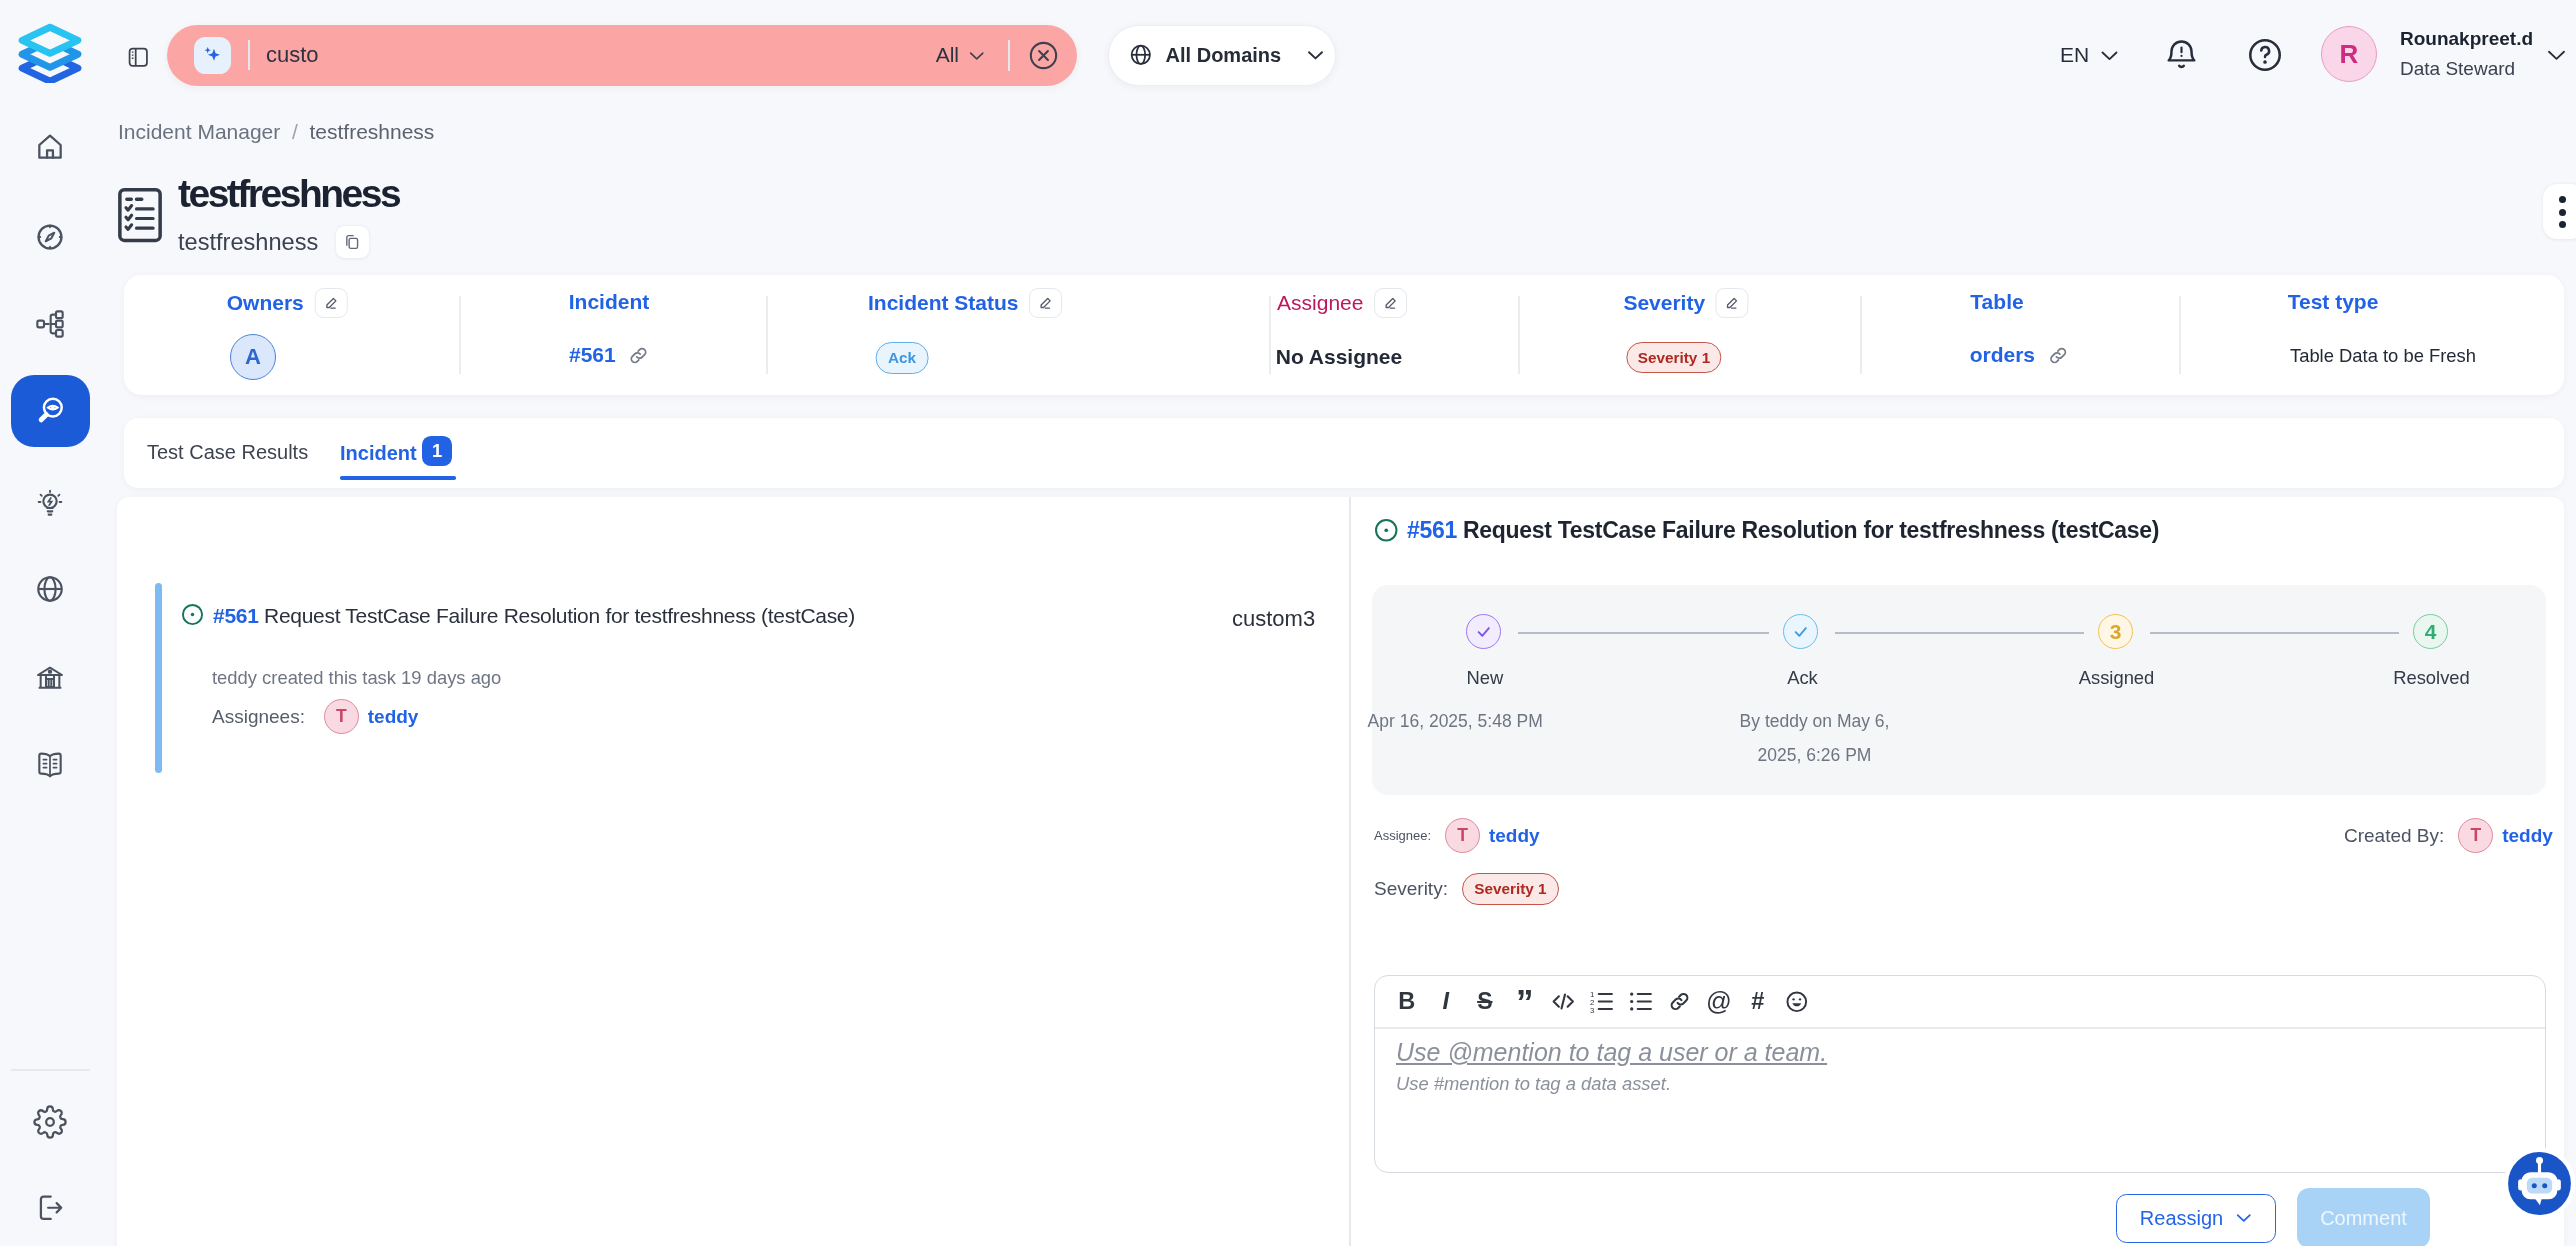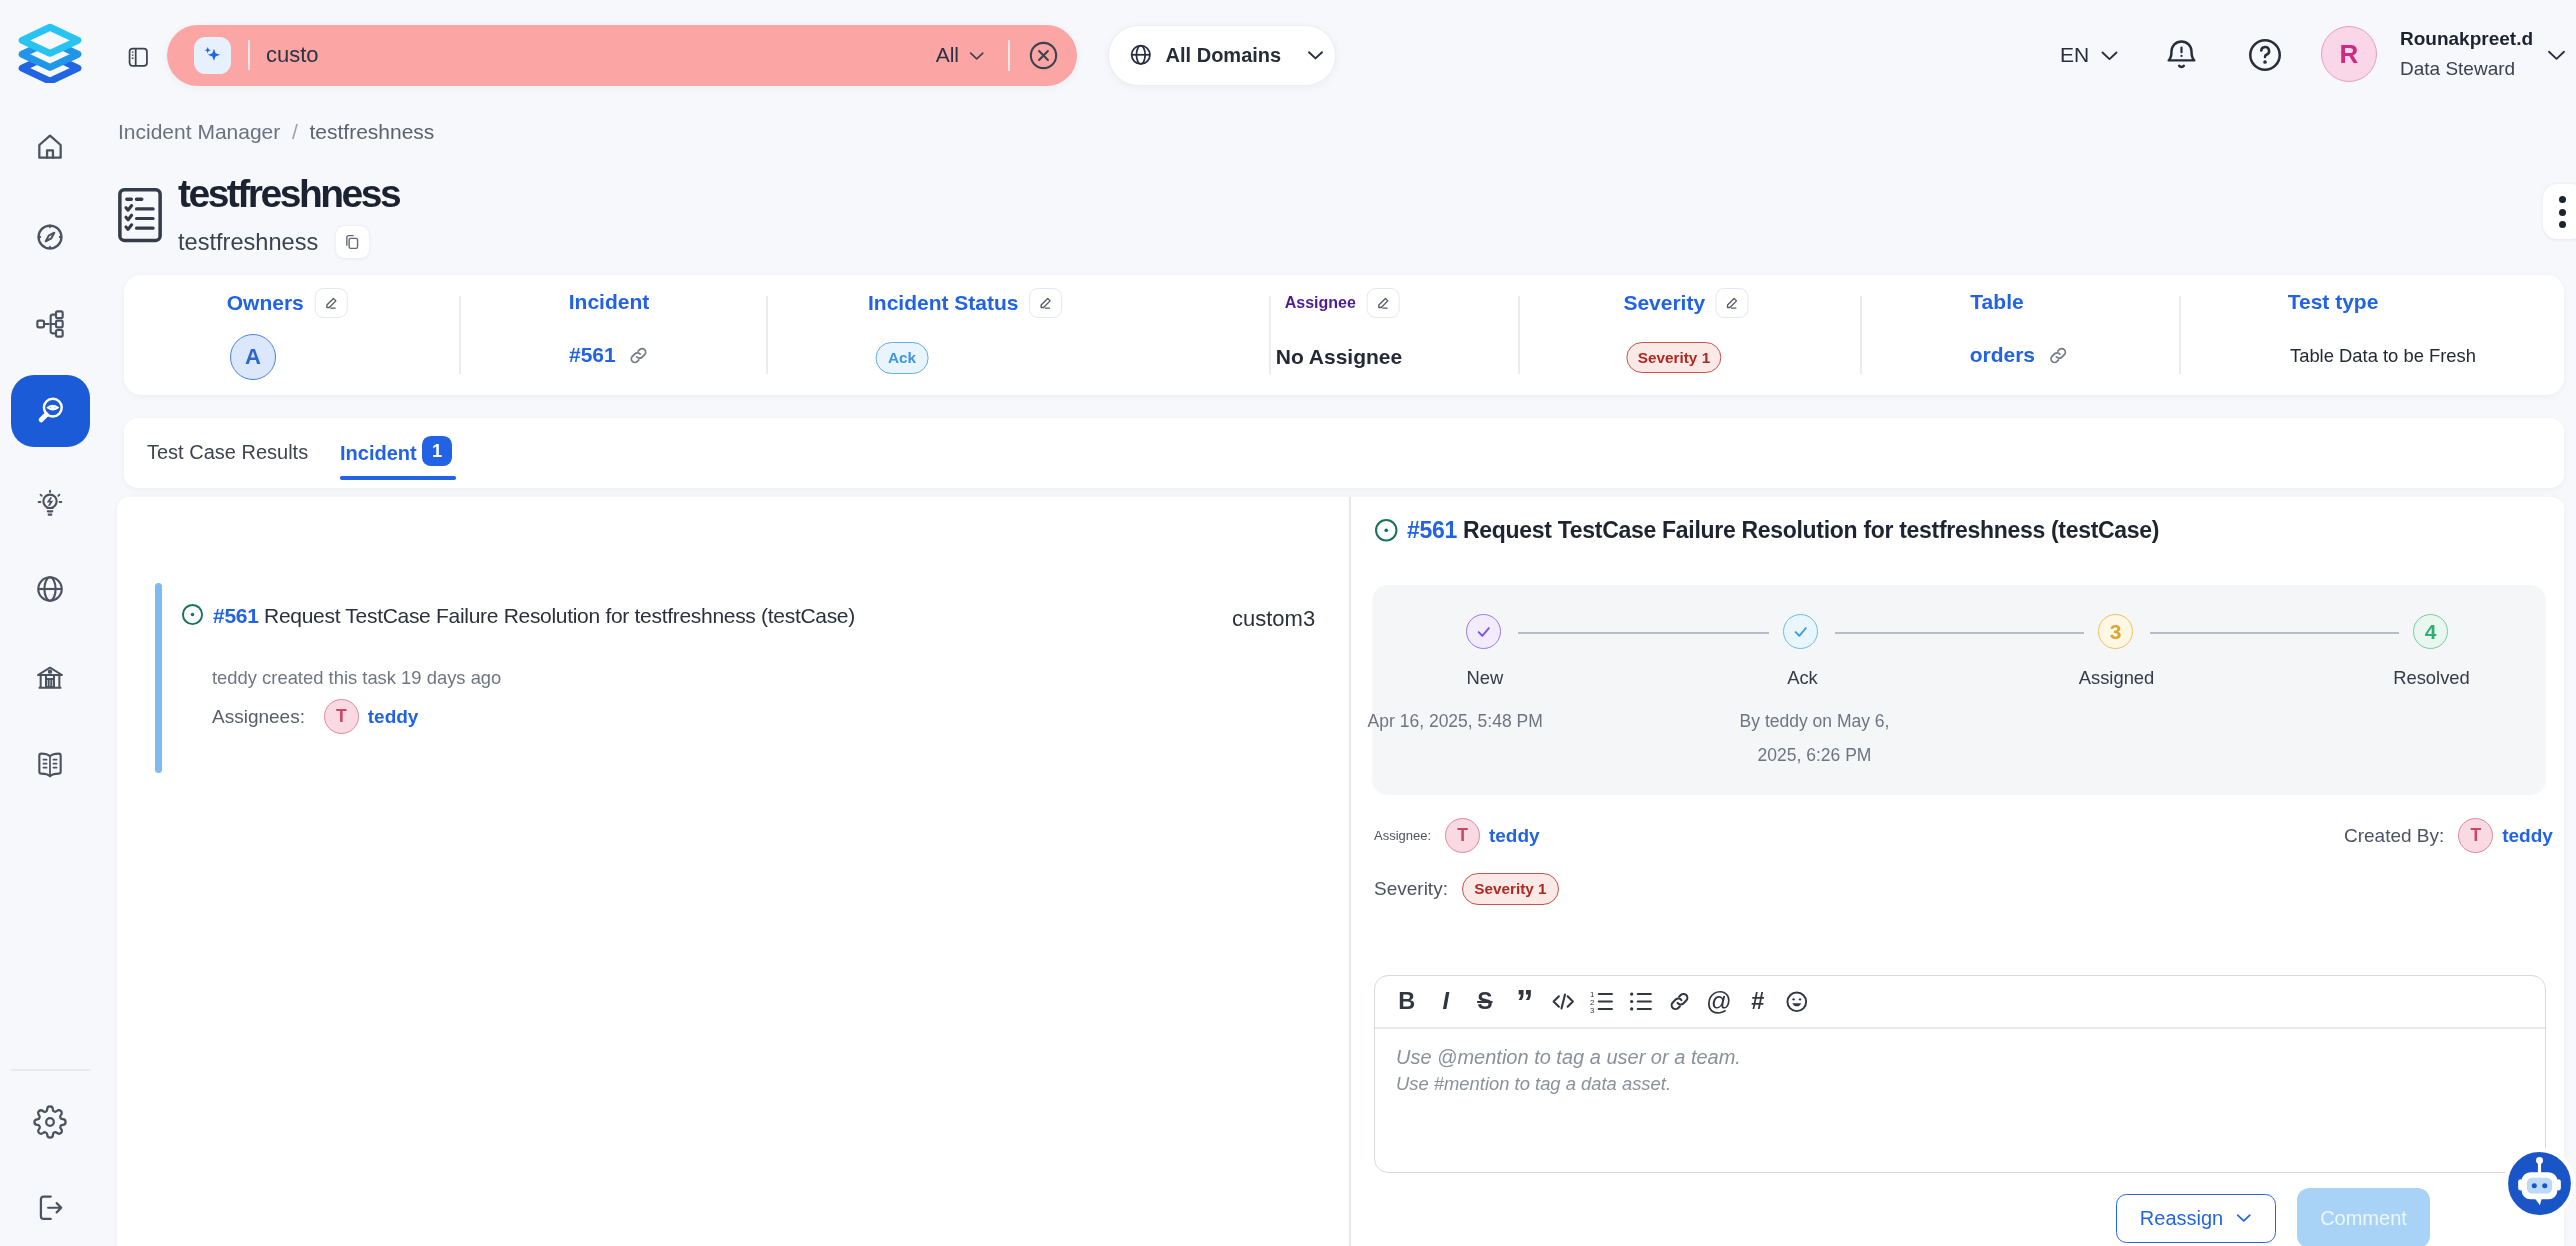--- a/index.html
+++ b/index.html
@@ -214,21 +214,21 @@
           <path d="M15.5 5 L19 8.5 L9.5 18 H6 v-3.5 Z"></path>
           <path d="M12 19 h6"></path>
         </svg>
       </span>
   </div>
   <div class="abs flex" style="left:778px;top:67px;height:31.5px;padding:0 11.4px;background:#eaf4fd;border:1.8px solid #60aeea;border-radius:15.8px;transform:translateX(-50%);">
     <span style="font-size:15.3px;font-weight:700;color:#3e97e2;">Ack</span>
   </div>
 
   <div class="abs flex" style="left:1218px;top:13px;transform:translateX(-50%);">
-    <span style="font-size:16px;font-weight:700;color:#4c1d95;">Assignee</span>
+    <span style="font-size:21px;font-weight:400;color:#be185d;">Assignee</span>
     <span class="pencilbtn">
         <svg width="16.6" height="16.6" viewBox="0 0 24 24" fill="none" stroke="#565d6a" stroke-width="2" stroke-linecap="round" stroke-linejoin="round">
           <path d="M15.5 5 L19 8.5 L9.5 18 H6 v-3.5 Z"></path>
           <path d="M12 19 h6"></path>
         </svg>
       </span>
   </div>
   <div class="abs" style="left:1215px;top:70px;transform:translateX(-50%);font-size:21px;font-weight:600;color:#232937;white-space:nowrap;">No Assignee</div>
 
   <div class="abs flex" style="left:1562px;top:13px;transform:translateX(-50%);">
@@ -382,21 +382,21 @@
       <span class="tbi" style="font-size:23.6px;font-weight:700;">#</span>
       <span class="tbi">
           <svg width="23.6" height="23.6" viewBox="0 0 24 24" fill="none" stroke="#32373f" stroke-width="2">
             <circle cx="12" cy="12" r="9.5"></circle>
             <circle cx="8.7" cy="9.5" r="1.2" fill="#32373f" stroke="none"></circle>
             <circle cx="15.3" cy="9.5" r="1.2" fill="#32373f" stroke="none"></circle>
             <path d="M7.5 13.5 a4.8 4.8 0 0 0 9 0 Z" fill="#32373f" stroke="none"></path>
           </svg>
         </span>
     </div>
-    <div class="abs" style="left:21px;top:70px;font-size:20px;font-style:italic;color:#8a909b;">Use @mention to tag a user or a team.</div>
+    <div class="abs" style="left:21px;top:62px;font-size:25px;font-style:italic;color:#8a909b;text-decoration:underline;">Use @mention to tag a user or a team.</div>
     <div class="abs" style="left:21px;top:97px;font-size:18.4px;font-style:italic;color:#8a909b;">Use #mention to tag a data asset.</div>
   </div>
 
   <div class="abs flex" style="left:1999px;top:697px;width:160px;height:49px;border:1.8px solid #2465e4;border-radius:10.5px;background:#fff;justify-content:center;">
     <span style="font-size:20px;font-weight:500;color:#2465e4;">Reassign</span>
     <svg style="margin-left:11.4px;" width="17.5" height="12.3" viewBox="0 0 26 18" fill="none" stroke="#2465e4" stroke-width="2.6" stroke-linecap="round" stroke-linejoin="round">
         <path d="M4 4.5 L13 13 L22 4.5"></path>
       </svg>
   </div>
   <div class="abs flex" style="left:2180px;top:691px;width:133px;height:60px;border-radius:12.3px;background:#a9d3f6;justify-content:center;">

